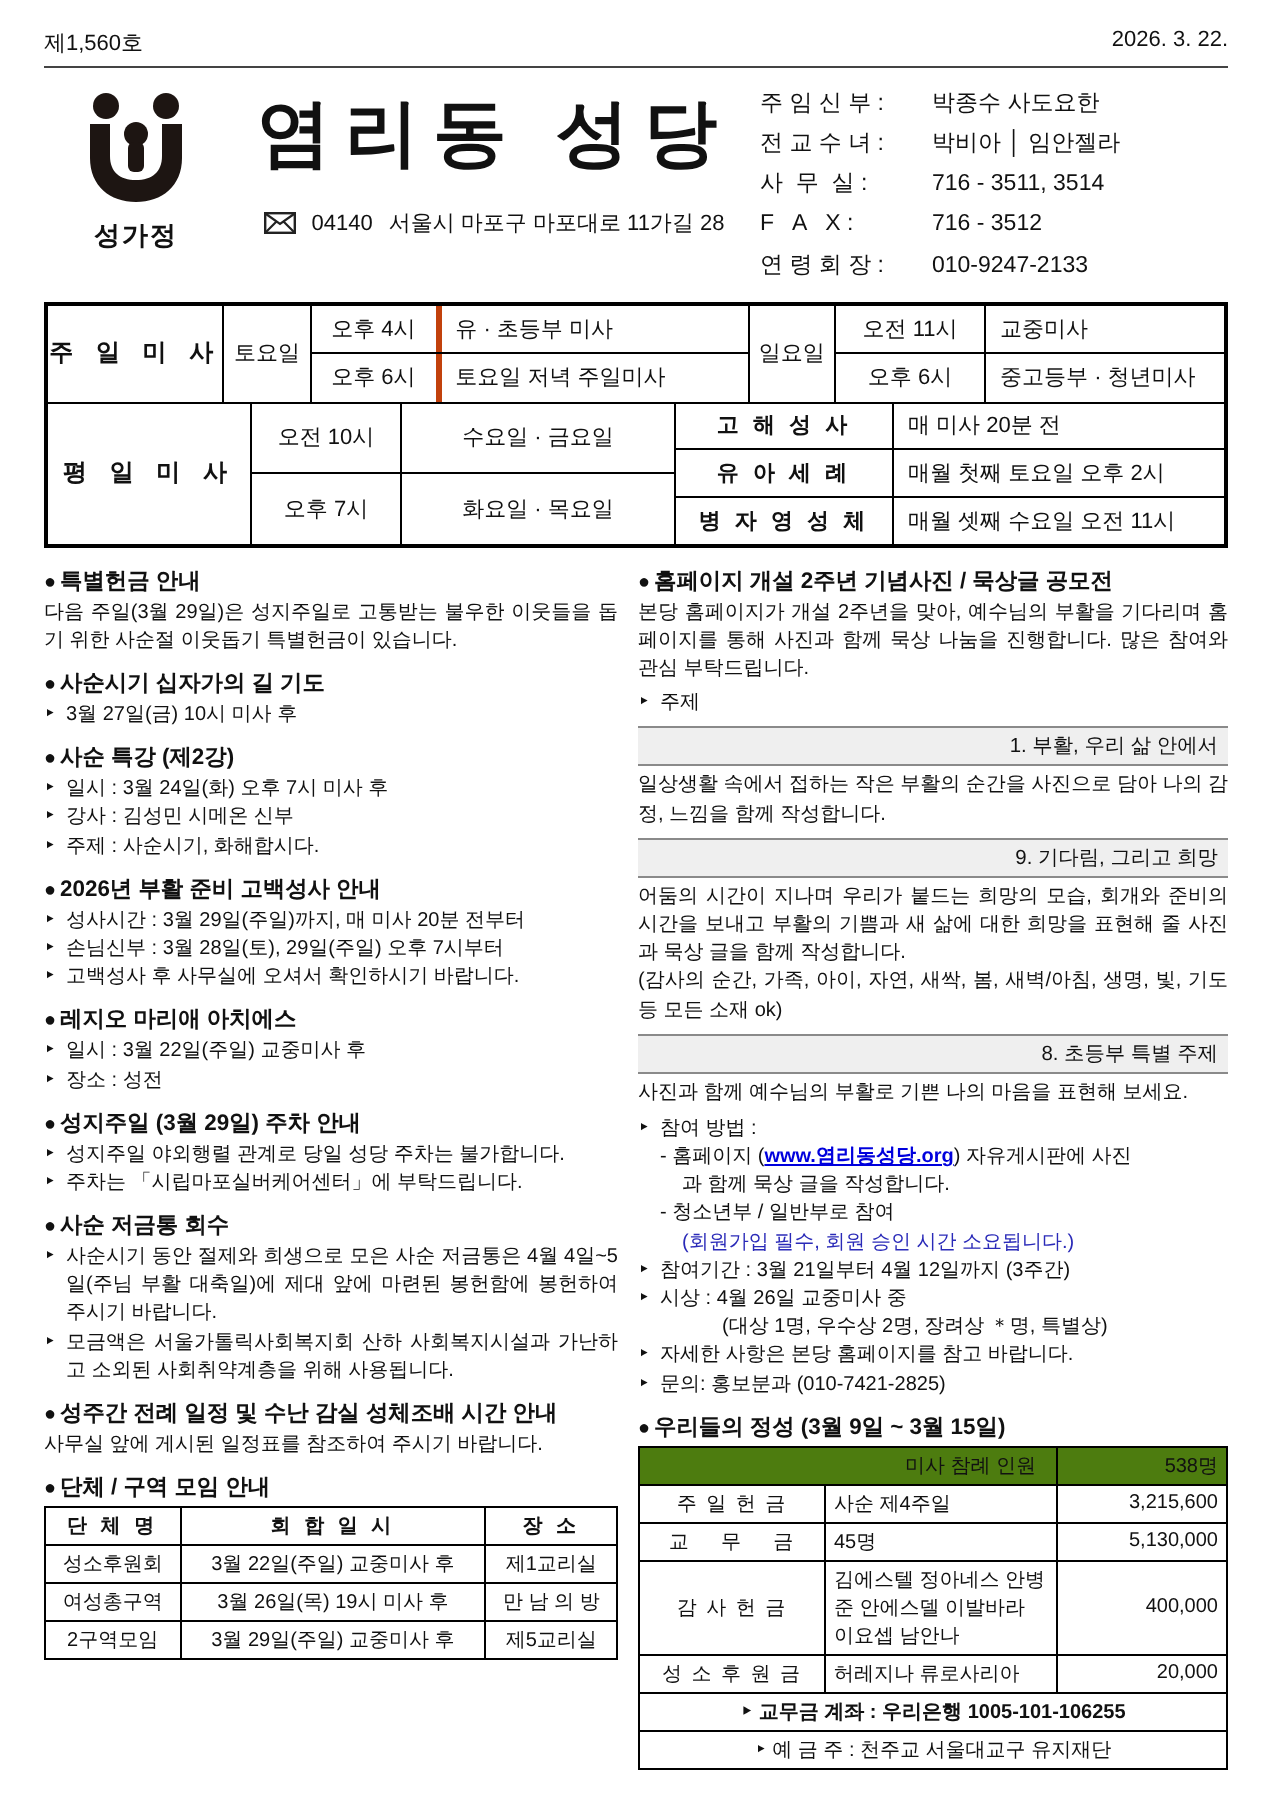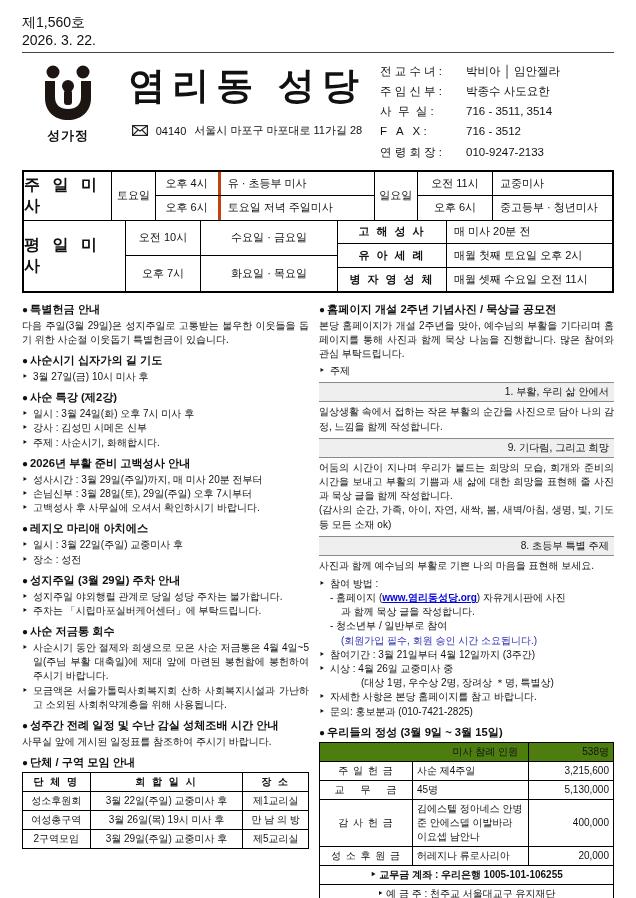--- a/index.html
+++ b/index.html
@@ -1,39 +1,39 @@
 <!DOCTYPE html>
 <html><head>
 <meta charset="utf-8">
 <style>
   html,body{margin:0;padding:0;background:#fff;}
   body{width:636px;height:898px;font-family:"Liberation Sans","DejaVu Sans",sans-serif;color:#111;}
   .page{position:relative;width:636px;height:898px;box-sizing:border-box;padding:14px 22px 6px 22px;overflow:hidden;}
 
   
-  .top-line{display:flex;justify-content:space-between;font-size:14px;border-bottom:1.2px solid #444;padding-bottom:4px;flex-direction:column;}
+  .top-line{display:flex;justify-content:space-between;font-size:11px;border-bottom:1.2px solid #444;padding-bottom:4px;}
 
   
   .masthead{display:flex;margin-top:6px;align-items:flex-start;}
   .logo-box{width:92px;text-align:center;padding-top:6px;}
   .logo-caption{font-weight:bold;font-size:13px;margin-top:2px;letter-spacing:1px;}
   .mast-center{flex:1;text-align:center;}
   .paper-title{font-size:37px;font-weight:900;letter-spacing:7px;margin-top:2px;white-space:nowrap;}
   .address-line{font-size:11px;margin-top:12px;display:flex;justify-content:center;align-items:center;gap:8px;}
   .contacts{width:234px;font-size:11.5px;line-height:1.75;padding-top:2px;}
   .c-row{display:flex;white-space:pre;}
   .c-row .lbl{width:86px;}
 
   
   .mass-table{border:2px solid #000;margin-top:8px;font-size:11px;}
   .mt-row{display:flex;}
   .mt-row.first{border-bottom:1.6px solid #000;}
   .mc{display:flex;align-items:center;justify-content:center;border-right:1px solid #000;box-sizing:border-box;}
   .mc:last-child,.stack:last-child{border-right:none;}
-  .big{font-weight:bold;font-size:16px;letter-spacing:4px;}
+  .big{font-weight:bold;font-size:12px;letter-spacing:4px;}
   .w-lab{width:102px;}
   .w-day{width:50px;}
   .stack{display:flex;flex-direction:column;border-right:1px solid #000;box-sizing:border-box;}
   .stack.last{border-right:none;}
   .sub{display:flex;flex:1;border-bottom:1px solid #000;}
   .sub:last-child{border-bottom:none;}
   .t1{width:62px;justify-content:center;border-right:3px solid #c2410c;display:flex;align-items:center;}
   .d1{width:146px;justify-content:flex-start;padding-left:7px;display:flex;align-items:center;}
   .t2{width:74px;justify-content:center;border-right:1px solid #000;display:flex;align-items:center;}
   .d2{width:112px;justify-content:flex-start;padding-left:7px;display:flex;align-items:center;border-right:none;}
@@ -104,22 +104,22 @@
       <div class="address-line">
         <svg width="16" height="11" viewBox="0 0 16 11">
           <rect x="0.5" y="0.5" width="15" height="10" fill="none" stroke="#222" stroke-width="1.4"></rect>
           <path d="M1,1 L8,6 L15,1 M1,10 L6,5 M15,10 L10,5" stroke="#222" stroke-width="1.1" fill="none"></path>
         </svg>
         <span>04140</span>
         <span>서울시 마포구 마포대로 11가길 28</span>
       </div>
     </div>
     <div class="contacts">
+      <div class="c-row"><span class="lbl">주 임 신 부 :</span><span>박종수 사도요한</span></div>
       <div class="c-row"><span class="lbl">전 교 수 녀 :</span><span>박비아 │ 임안젤라</span></div>
-      <div class="c-row"><span class="lbl">주 임 신 부 :</span><span>박종수 사도요한</span></div>
       <div class="c-row"><span class="lbl">사  무  실 :</span><span>716 - 3511, 3514</span></div>
       <div class="c-row"><span class="lbl">F   A   X :</span><span>716 - 3512</span></div>
       <div class="c-row"><span class="lbl">연 령 회 장 :</span><span>010-9247-2133</span></div>
     </div>
   </div>
 
   <div class="mass-table">
     <div class="mt-row first">
       <div class="mc big w-lab" style="height:48px;">주 일 미 사</div>
       <div class="mc w-day" style="height:48px;">토요일</div>

